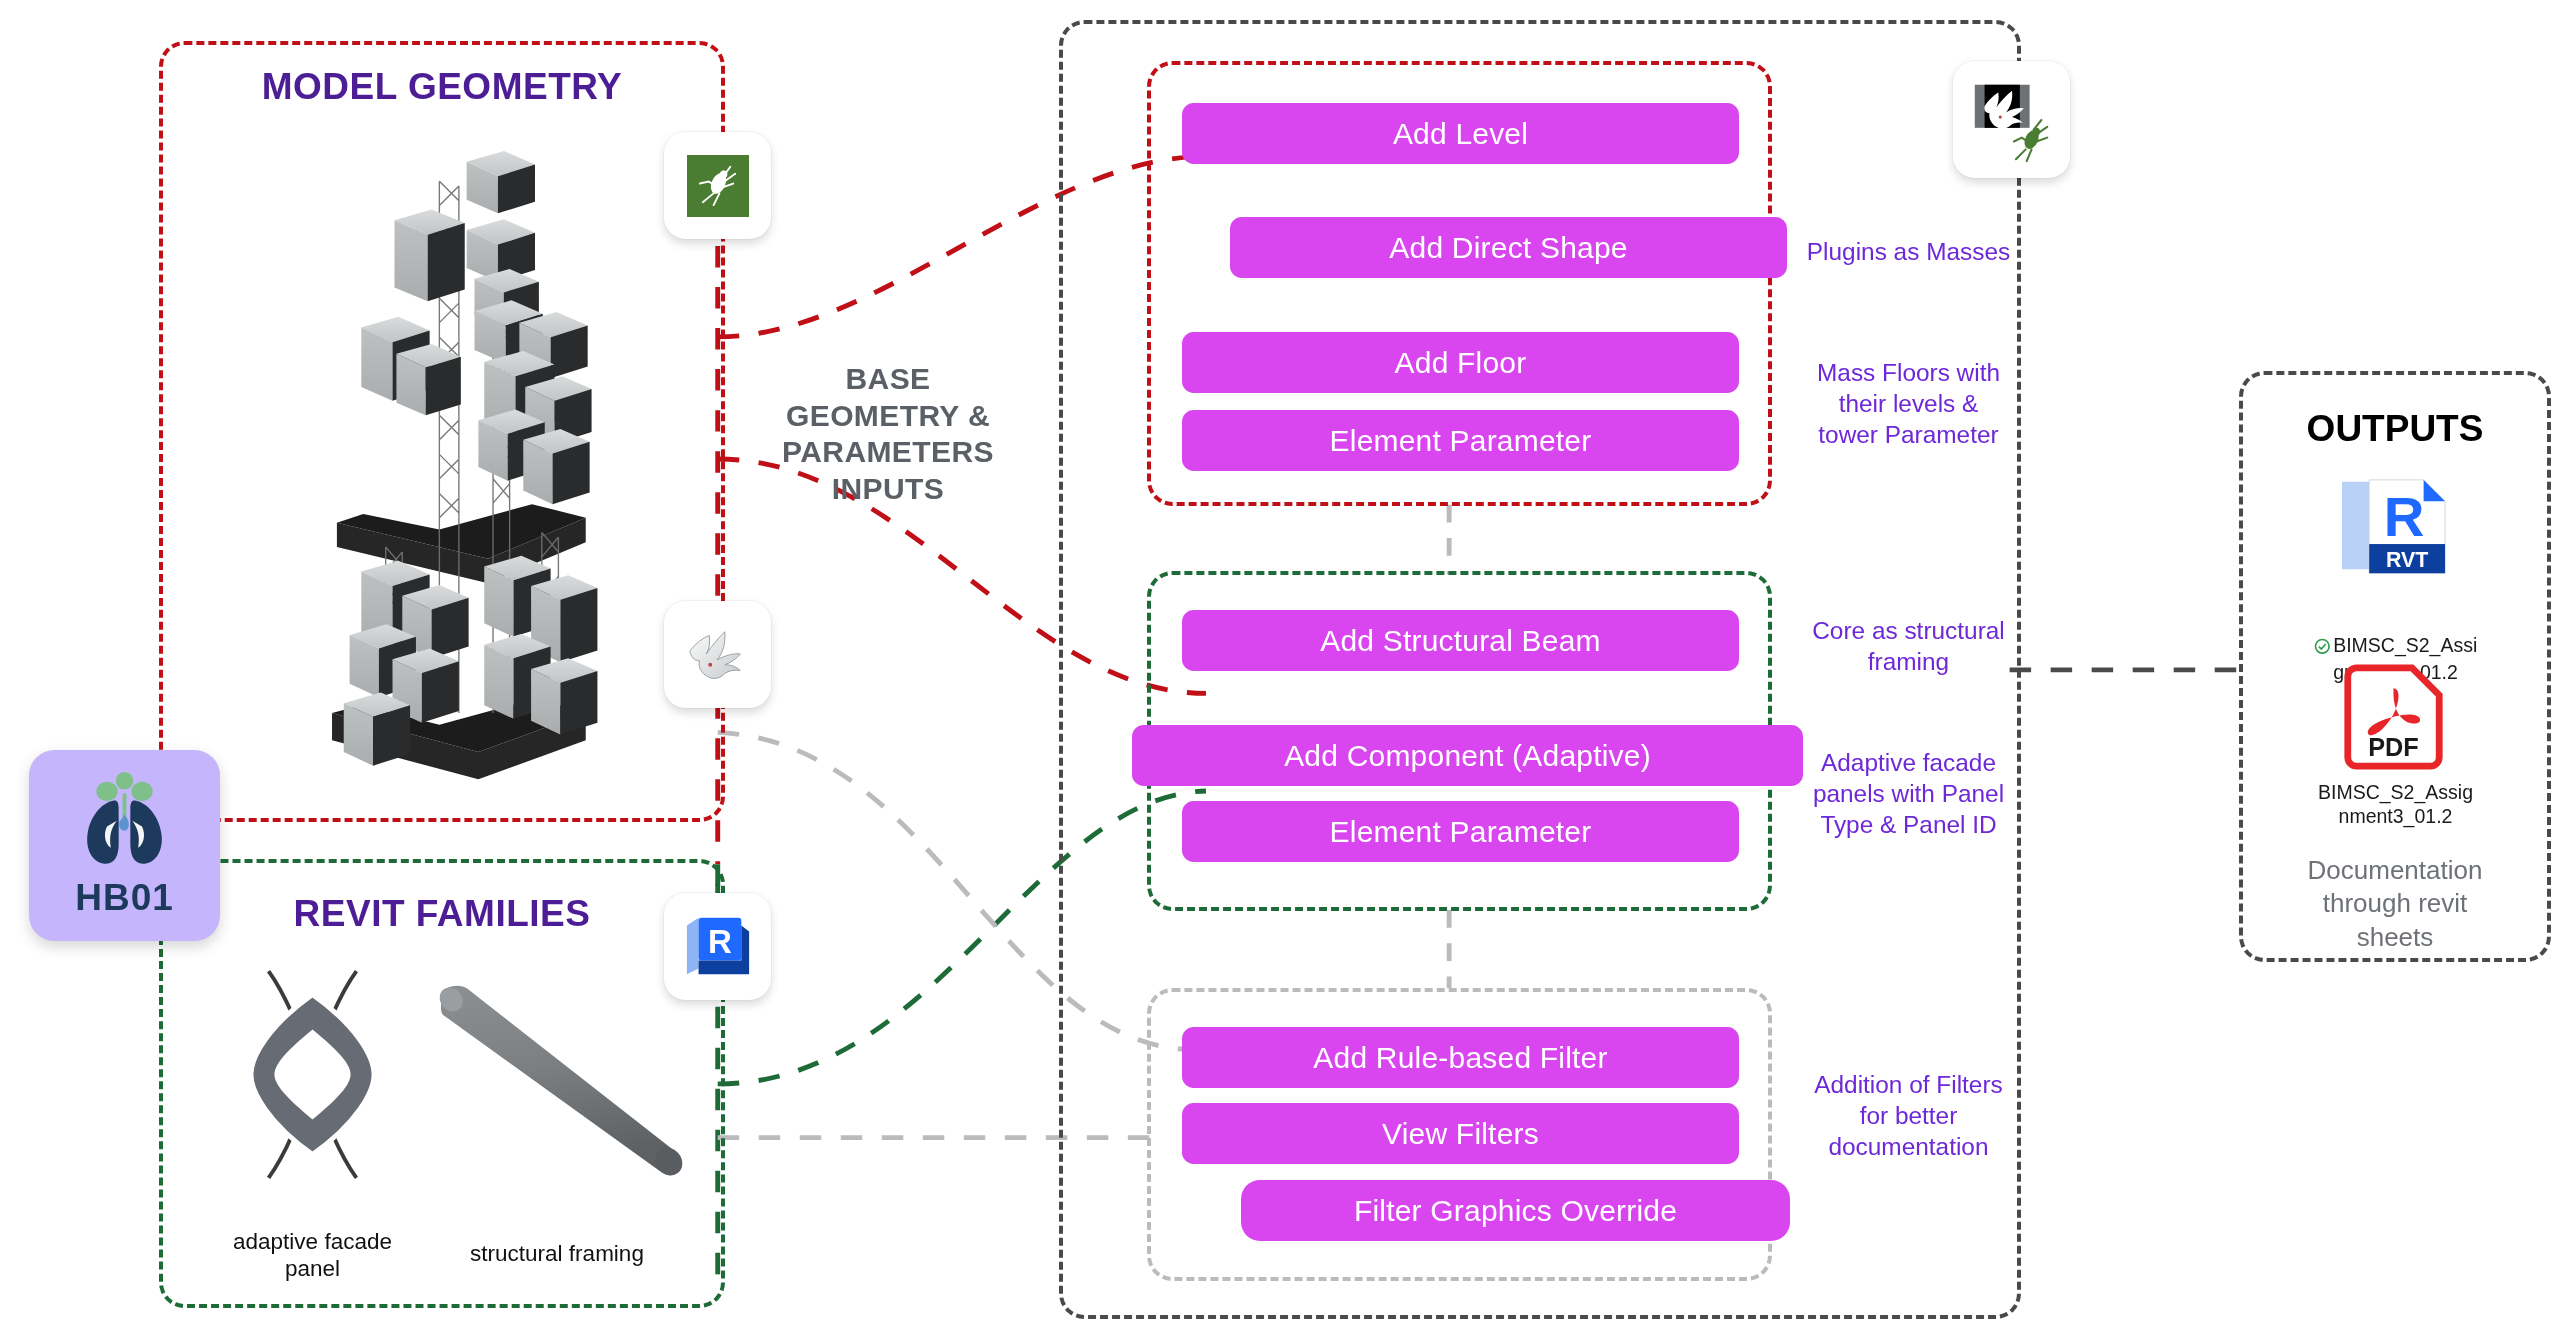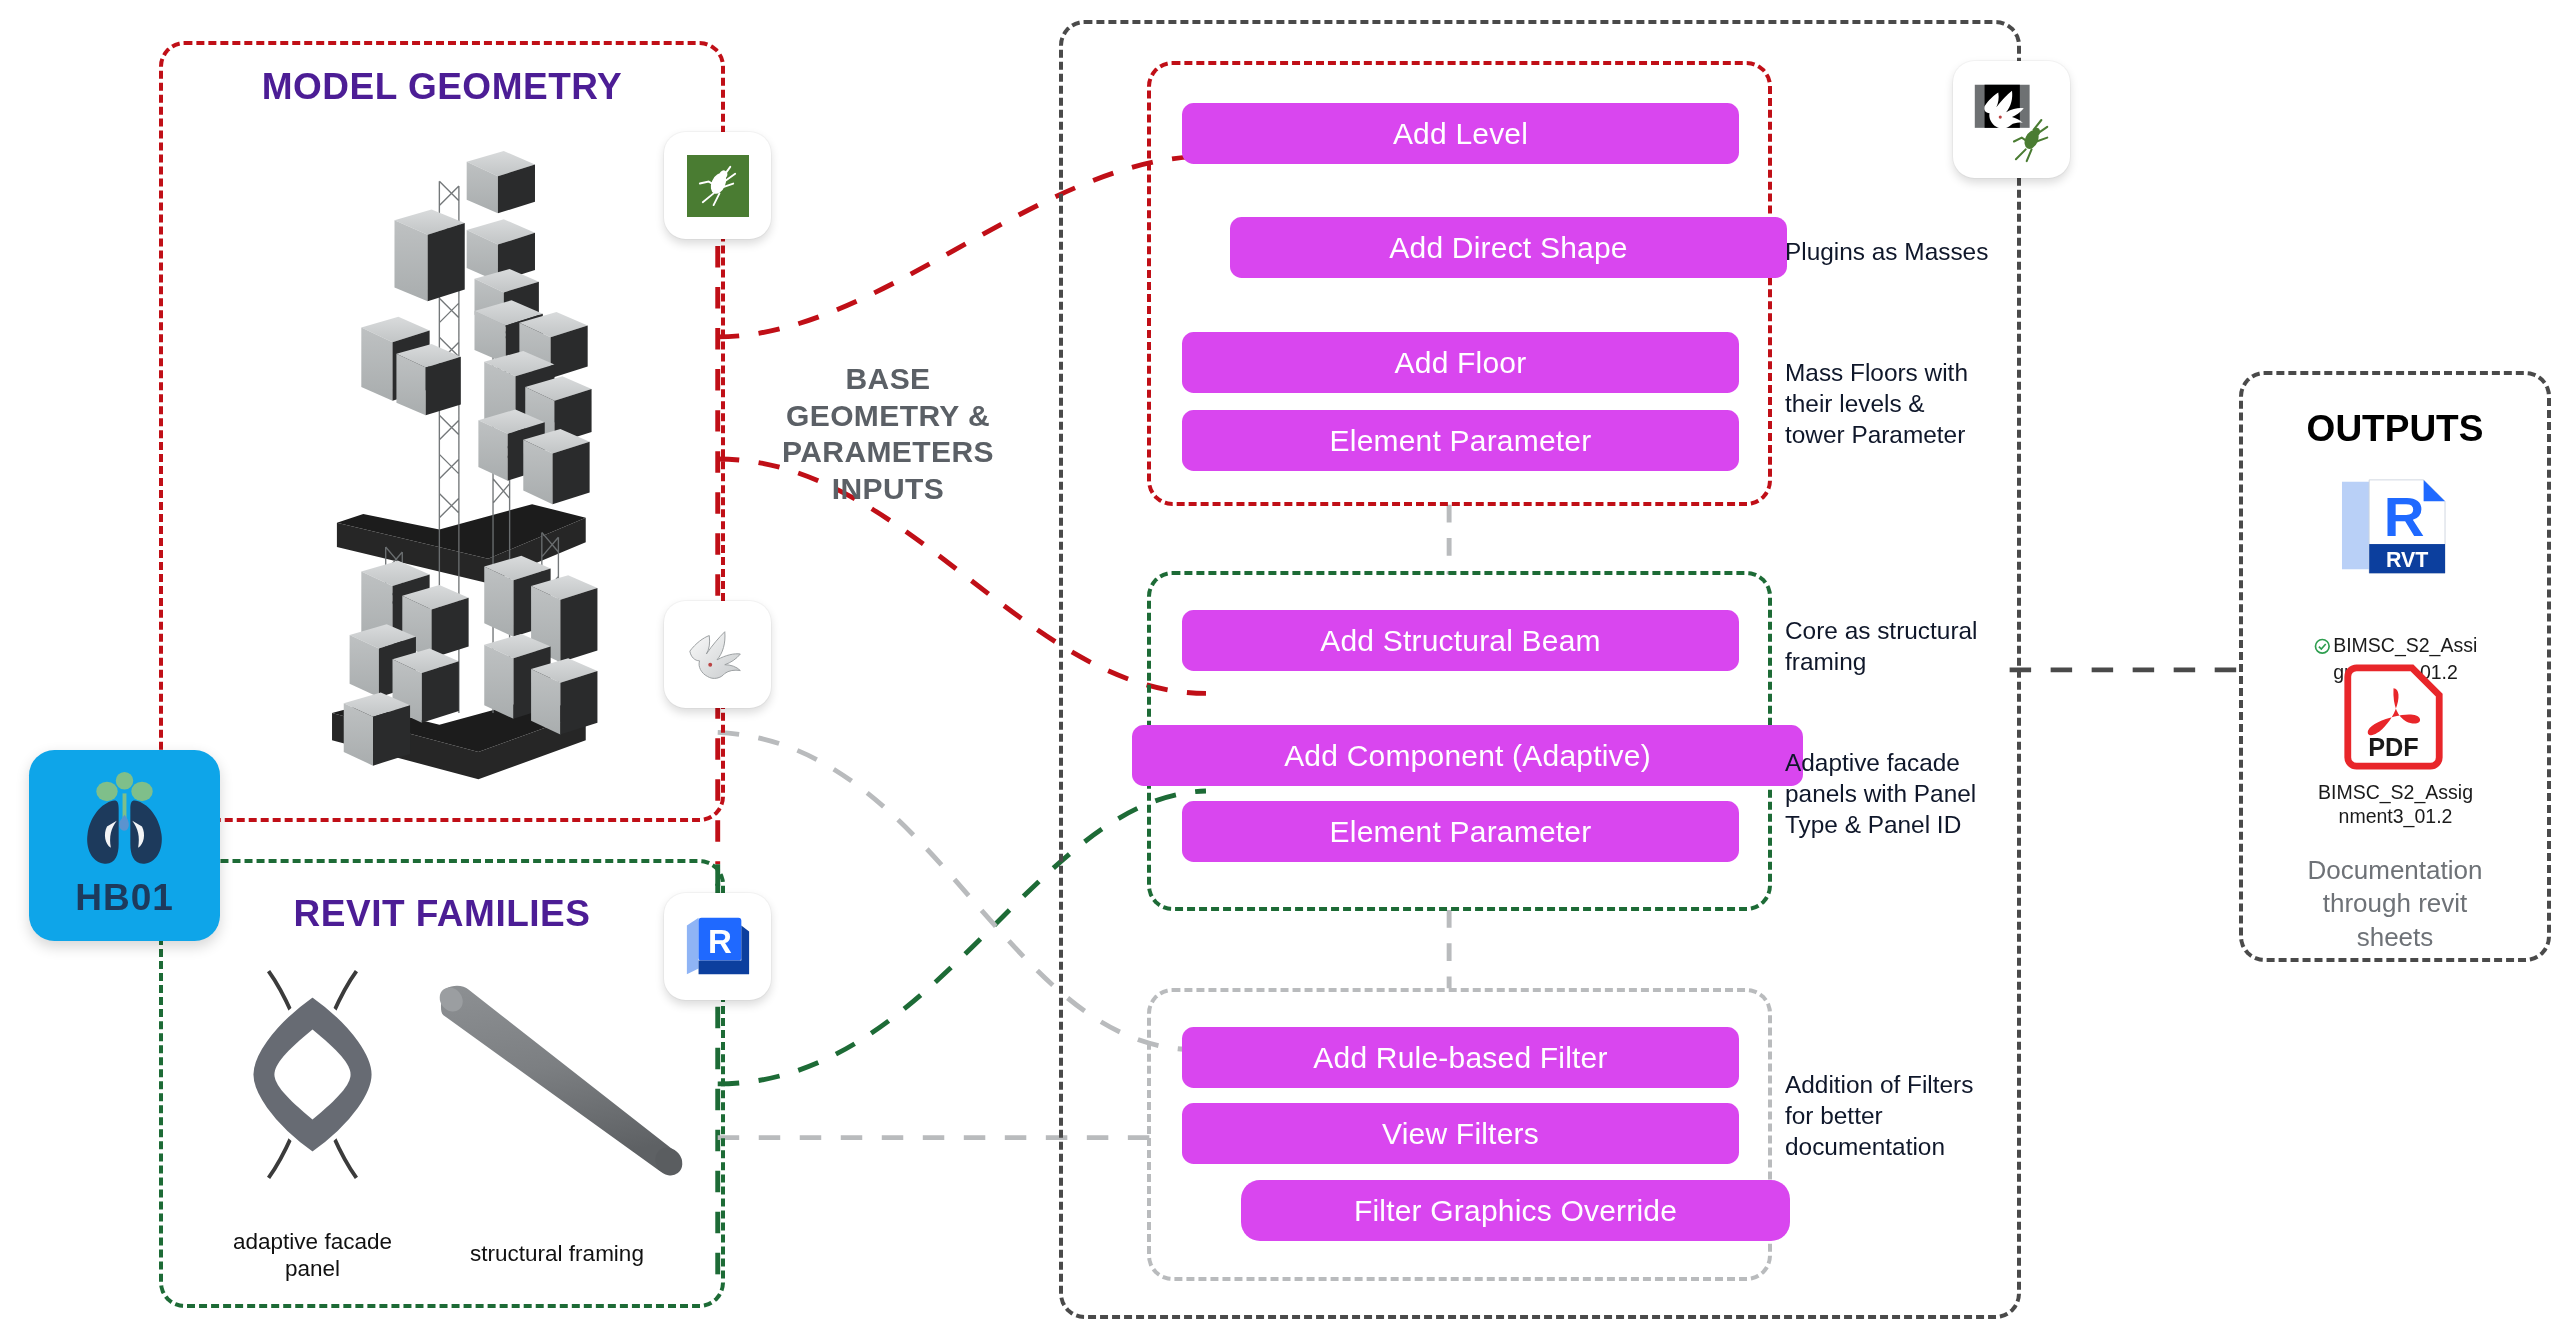--- a/index.html
+++ b/index.html
@@ -62,26 +62,27 @@
     align-items: center;
     justify-content: center;
     z-index: 6;
     letter-spacing: 0.2px;
   }
 
   
   .note {
     position: absolute;
     width: 215px;
-    text-align: left;
-    color: #0f172a;
+    text-align: center;
+    color: #6d28d9;
     font-size: 24.4px;
     line-height: 1.28;
     z-index: 6;
     white-space: pre-line;
+    margin-left: 16px;
   }
 
   
   .center-label {
     position: absolute;
     text-align: center;
     color: #5b6066;
     font-weight: 800;
     font-size: 30px;
     line-height: 1.22;
@@ -105,21 +106,21 @@
   
   .gh-square {
     width: 62px; height: 62px;
     background: #4a7c32;
     display: flex; align-items: center; justify-content: center;
   }
 
   
   .hb-tile {
     position: absolute;
-    background: #0ea5e9;
+    background: #c4b5fd;
     border-radius: 25.4px;
     box-shadow: 0 5.9px 13.7px rgba(0,0,0,0.16);
     z-index: 9;
     display: flex;
     flex-direction: column;
     align-items: center;
     justify-content: center;
   }
   .hb-text {
     font-size: 37px;

